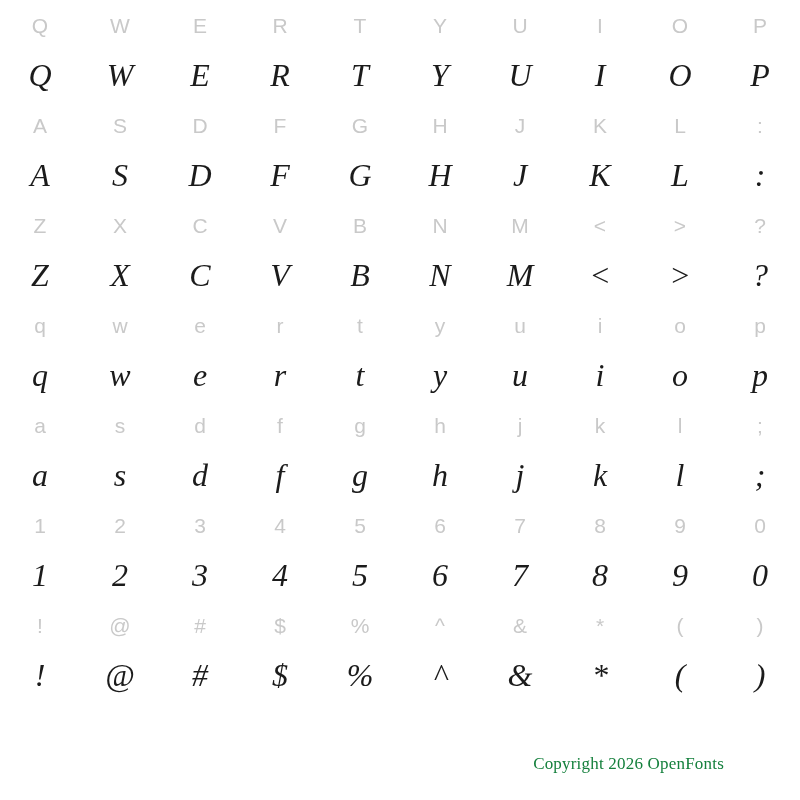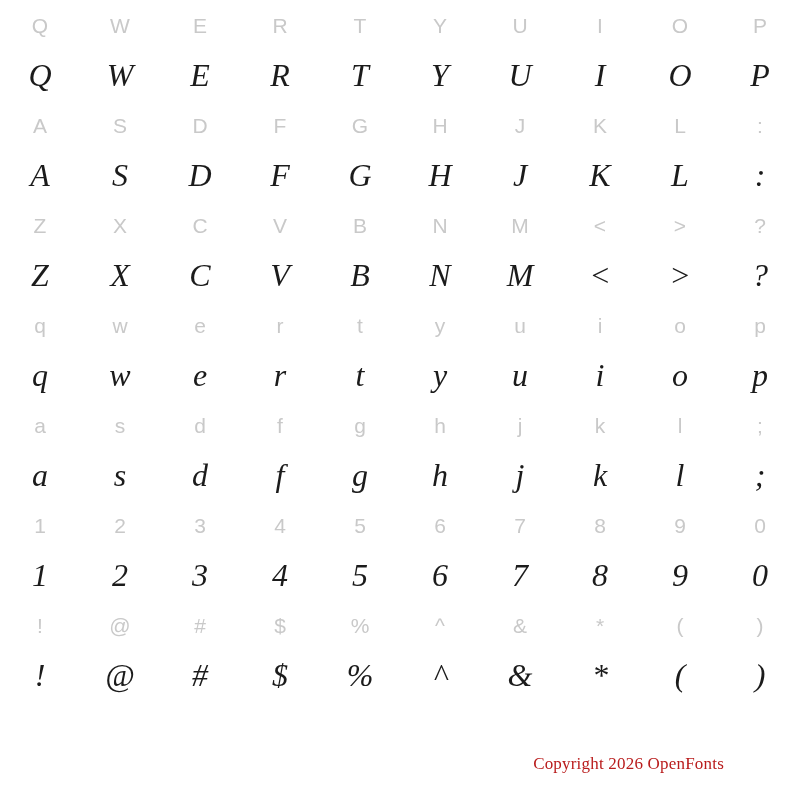--- a/index.html
+++ b/index.html
@@ -41,21 +41,21 @@
     user-select: none;
   }
   .footer {
     position: absolute;
     left: 0;
     bottom: 26px;
     width: 800px;
     padding-right: 76px;
     box-sizing: border-box;
     text-align: right;
-    color: #b91c1c;
+    color: #15803d;
     font-family: "Liberation Serif", serif;
     font-size: 17px;
     letter-spacing: 0.2px;
   }
 </style>
 </head>
 <body>
 
 <div id="sheet">
   <div class="grid" id="glyph-grid">

